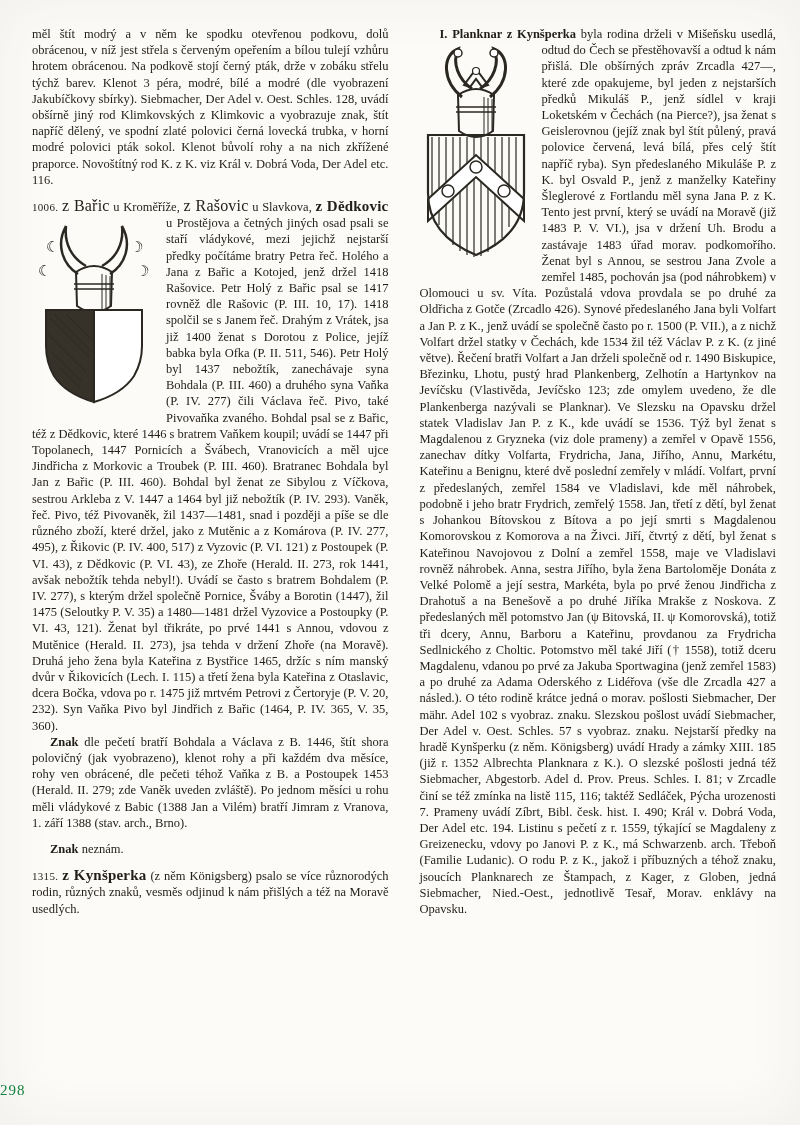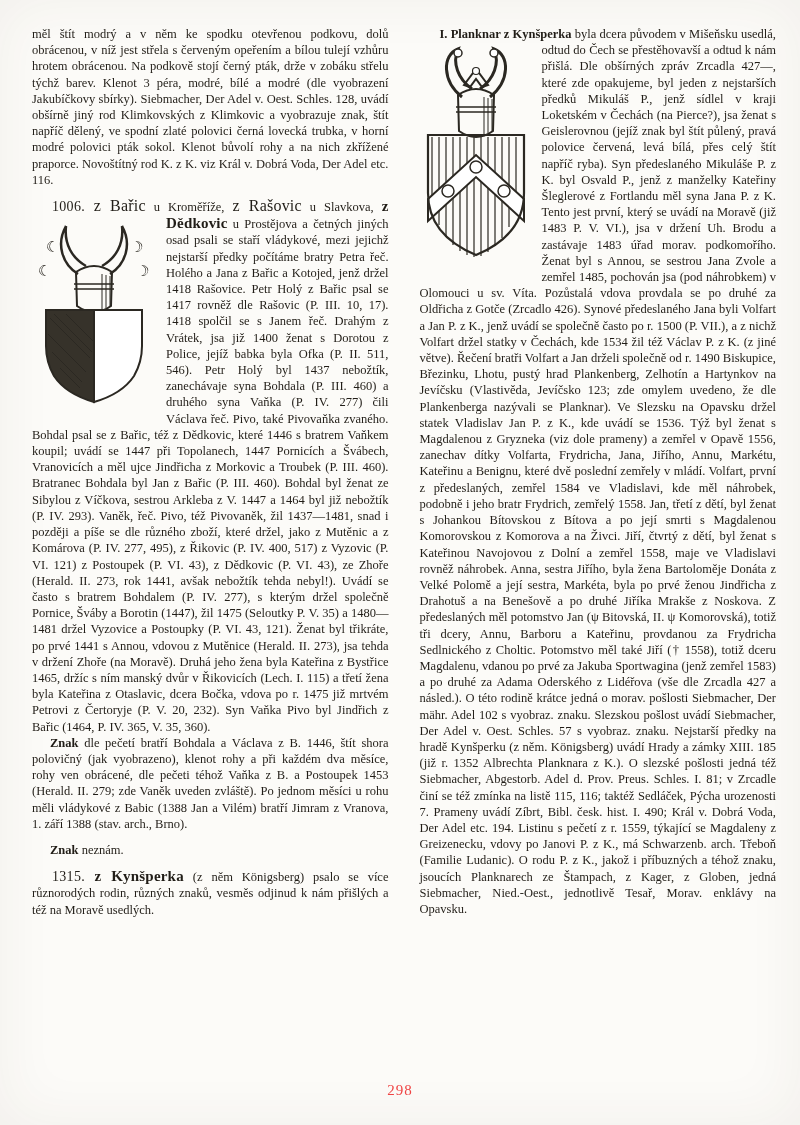--- a/index.html
+++ b/index.html
@@ -23,38 +23,38 @@
     width: 364px;
     font-size: 12.5px;
     line-height: 16.2px;
     text-align: justify;
     hyphens: none;
   }
   p { margin: 0; }
   .p-cont { text-indent: 0; margin-bottom: 9px; }
   .p-indent { text-indent: 18px; }
   .article { margin-top: 10px; }
-  .art-num { font-size: 14px; letter-spacing: 0.3px; margin-left: 20px; }
+  .art-num { font-size: 11px; letter-spacing: 0.3px; }
   .headword-lg { font-weight: normal; font-size: 16px; letter-spacing: 0.2px; }
   .headword-md { font-weight: bold; font-size: 15px; letter-spacing: 0.2px; }
   .headword-sm { font-weight: bold; }
   .znak-label { font-weight: bold; }
   .arms-float {
     float: left;
     margin: 3px 10px 2px 0;
   }
   .section-first-indent { text-indent: 20px; }
   .page-number {
     position: absolute;
     left: 0; right: 0;
     top: 1082px;
-    text-align: center;
+    text-align: left;
     font-size: 15px;
     letter-spacing: 1px;
-    color: #ef4444;
+    color: #15803d;
   }
   svg { display: block; }
   .ink { stroke: #2b2822; fill: none; }
 </style>
 </head>
 <body>
 
 <div class="columns">
 
   <div class="col">
@@ -102,21 +102,21 @@
       <p>
         <span class="art-num">1315. </span><b class="headword-md">z Kynšperka</b><span> (z něm Königsberg) psalo se více různorodých rodin, různých znaků, vesměs odjinud k nám přišlých a též na Moravě usedlých.</span>
       </p>
     </div>
   </div>
 
   <div class="col">
 
     <div>
       <p class="section-first-indent">
-        <b class="headword-sm">I. </b><b class="headword-sm">Planknar z Kynšperka</b><span> byla dcera původem</span><svg class="arms-float" width="112" height="228" viewBox="0 0 112 228" xmlns="http://www.w3.org/2000/svg">
+        <b class="headword-sm">I. </b><b class="headword-sm">Planknar z Kynšperka</b><span> byla rodina drželi</span><svg class="arms-float" width="112" height="228" viewBox="0 0 112 228" xmlns="http://www.w3.org/2000/svg">
 
           <g>
             <path class="ink" stroke-width="3" d="M42,52 C22,36 22,10 38,4 C32,18 38,34 52,44"></path>
             <path class="ink" stroke-width="3" d="M70,52 C90,36 90,10 74,4 C80,18 74,34 60,44"></path>
             <circle cx="38" cy="8" r="4" fill="#fff" stroke="#2b2822" stroke-width="1.5"></circle>
             <circle cx="74" cy="8" r="4" fill="#fff" stroke="#2b2822" stroke-width="1.5"></circle>
             <path class="ink" stroke-width="2" fill="#fff" d="M44,40 L56,24 L68,40 L62,42 L56,34 L50,42 Z"></path>
             <circle cx="56" cy="26" r="3.5" fill="#fff" stroke="#2b2822" stroke-width="1.2"></circle>
           </g>
 

